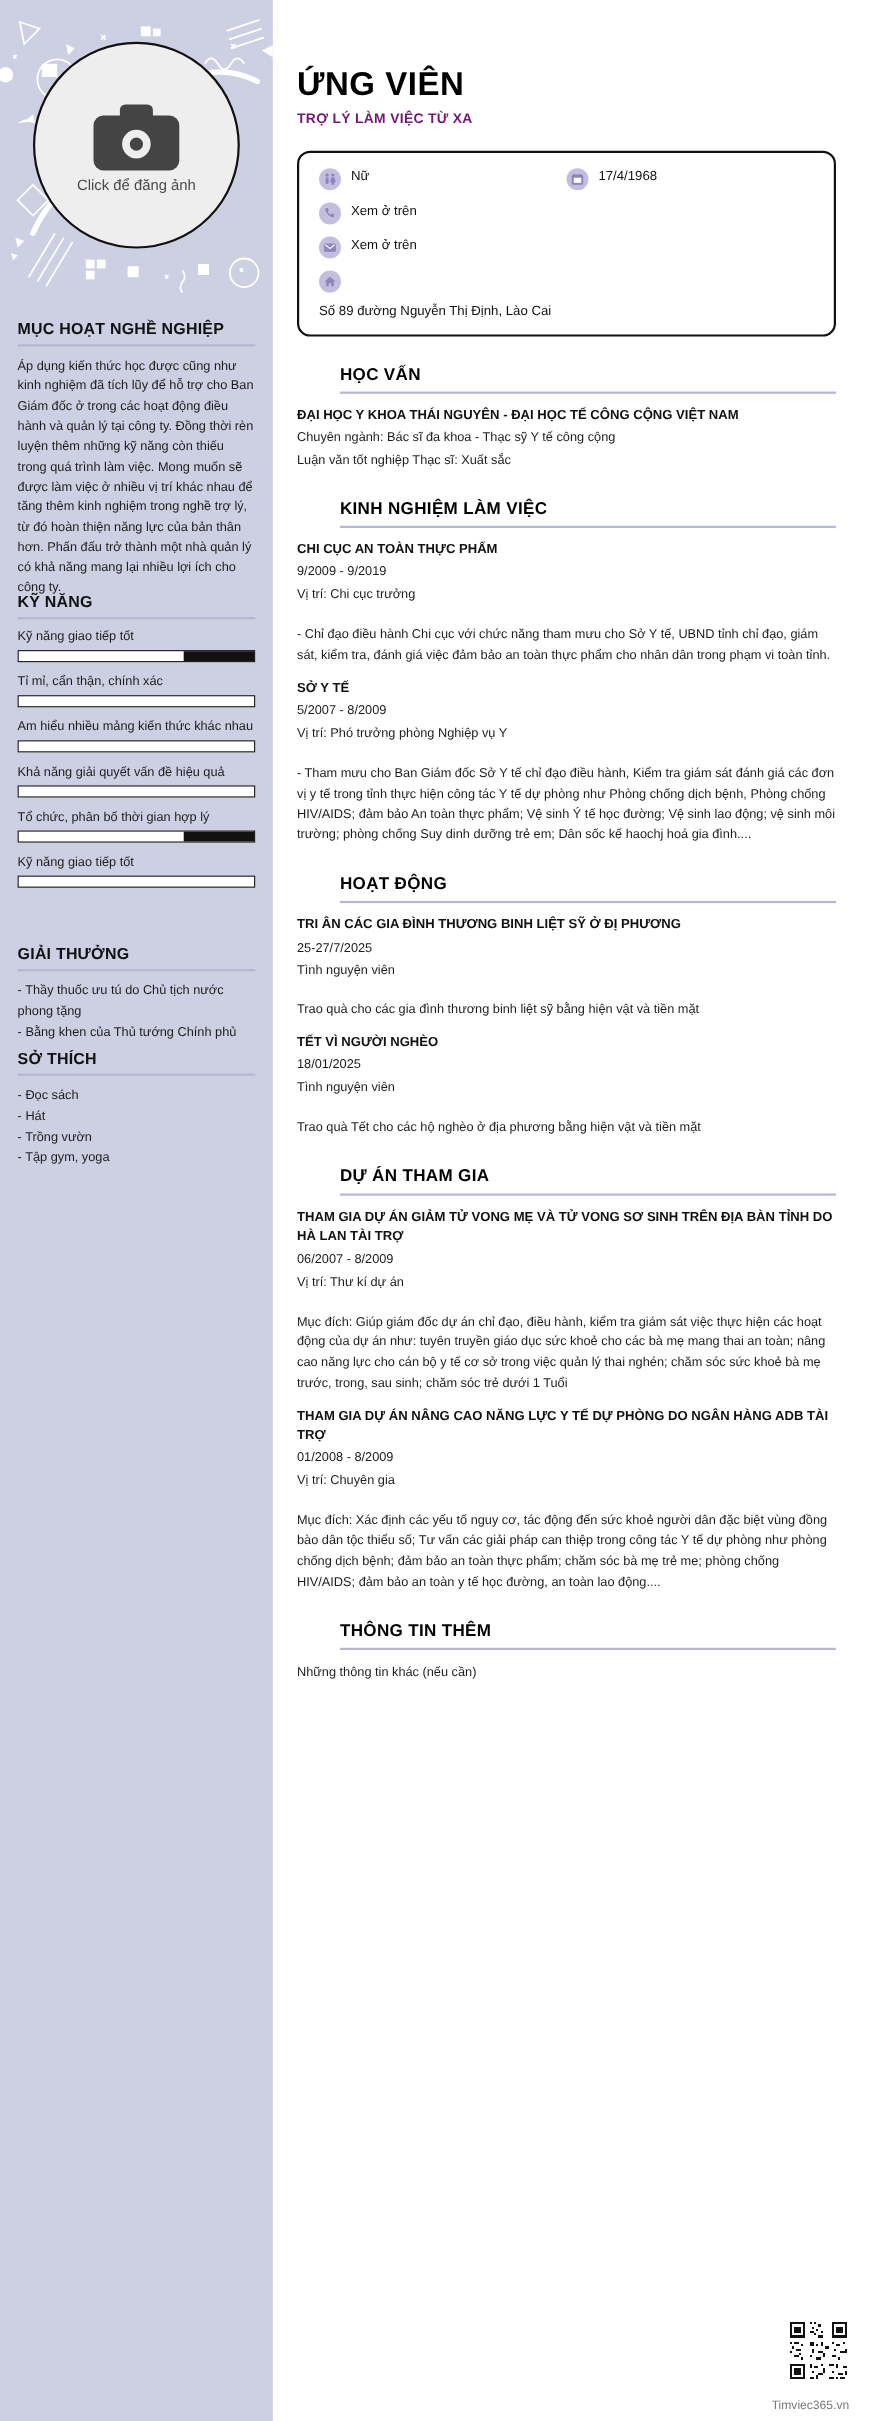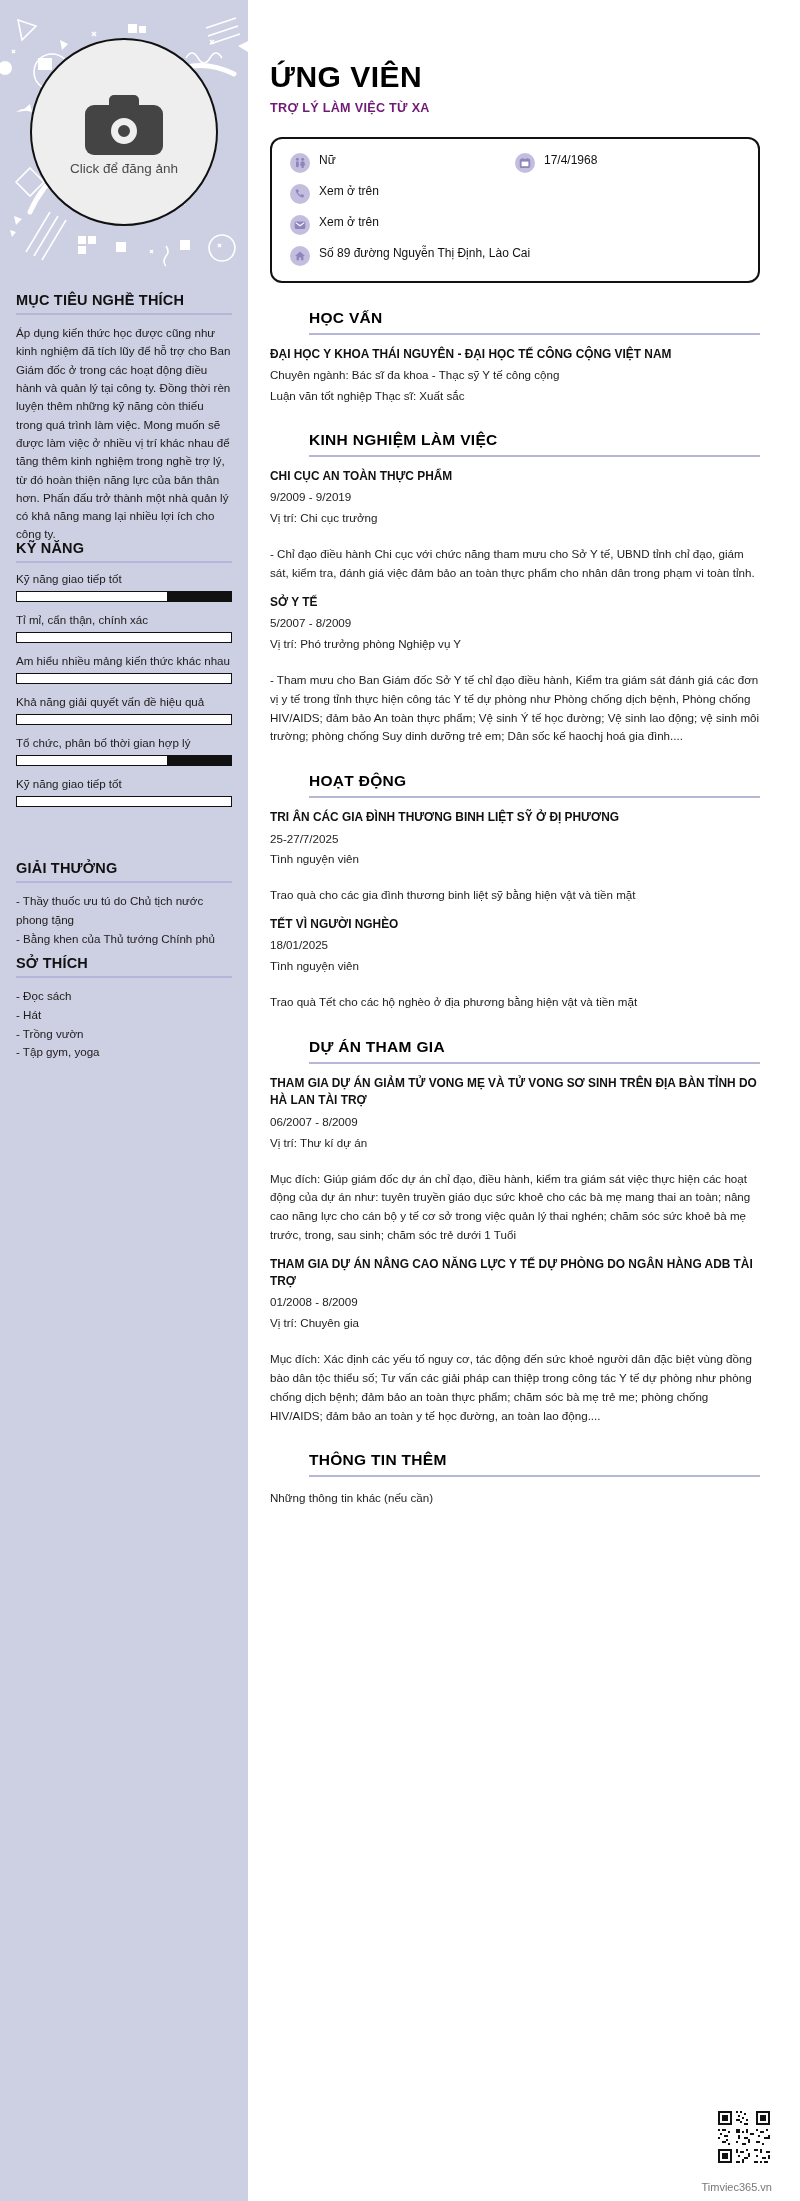--- a/index.html
+++ b/index.html
@@ -129,21 +129,21 @@
   }
   .c-item {
     display: flex;
     align-items: flex-start;
     gap: 9px;
     font-size: 12px;
     color: #111111;
     margin-bottom: 11px;
   }
   .c-item.half { width: 50%; }
-  .c-item.full { width: 100%; margin-bottom: 0; }
+  .c-item.full { width: 100%; margin-bottom: 0; flex-direction: column; }
   .c-ico {
     width: 20px; height: 20px;
     border-radius: 50%;
     background: #c3bede;
     display: flex; align-items: center; justify-content: center;
     flex: 0 0 20px;
   }
   .c-ico svg { display: block; }
 
   .sec { margin-top: 26px; }
@@ -238,21 +238,21 @@
     <div class="photo-wrap">
       <div class="cam-icon">
         <div class="cam-top"></div>
         <div class="cam-body"></div>
         <div class="cam-lens"></div>
       </div>
       <div class="photo-caption">Click để đăng ảnh</div>
     </div>
 
     <div class="sb-section" style="top:292px;">
-      <div class="sb-title">MỤC TIÊU NGHỀ THÍCH</div>
+      <div class="sb-title">MỤC HOẠT NGHỀ NGHIỆP</div>
       <div class="sb-body">Áp dụng kiến thức học được cũng như kinh nghiệm đã tích lũy để hỗ trợ cho Ban Giám đốc ở trong các hoạt động điều hành và quản lý tại công ty. Đồng thời rèn luyện thêm những kỹ năng còn thiếu trong quá trình làm việc. Mong muốn sẽ được làm việc ở nhiều vị trí khác nhau để tăng thêm kinh nghiệm trong nghề trợ lý, từ đó hoàn thiện năng lực của bản thân hơn. Phấn đấu trở thành một nhà quản lý có khả năng mang lại nhiều lợi ích cho công ty.</div>
     </div>
 
     <div class="sb-section" style="top:540px;">
       <div class="sb-title">KỸ NĂNG</div>
       <div id="skills-host">
           <div class="skill-row">
             <div class="skill-label">Kỹ năng giao tiếp tốt</div>
             <div class="skill-bar">
               <div class="skill-fill" style="width: 30%;"></div>

